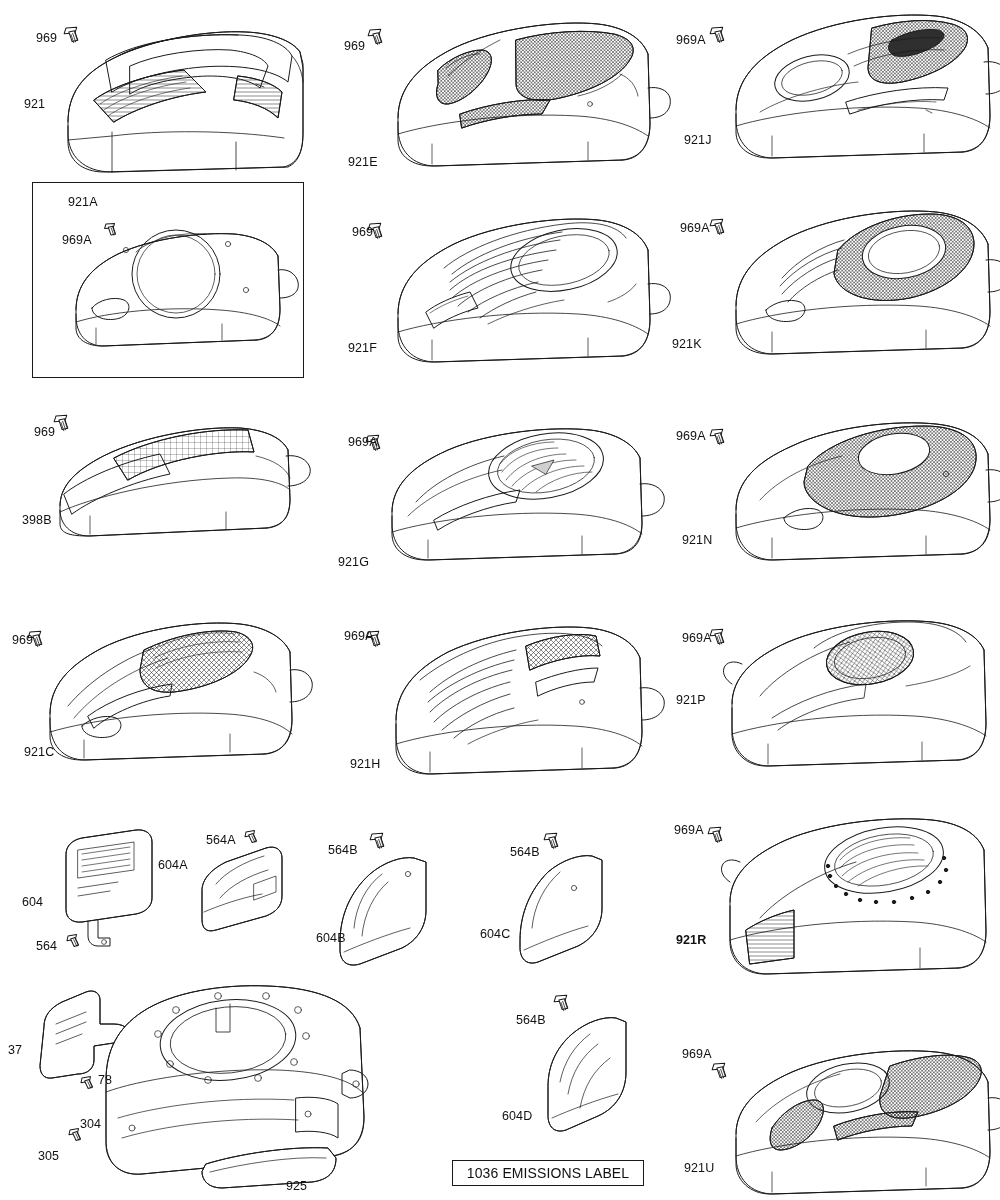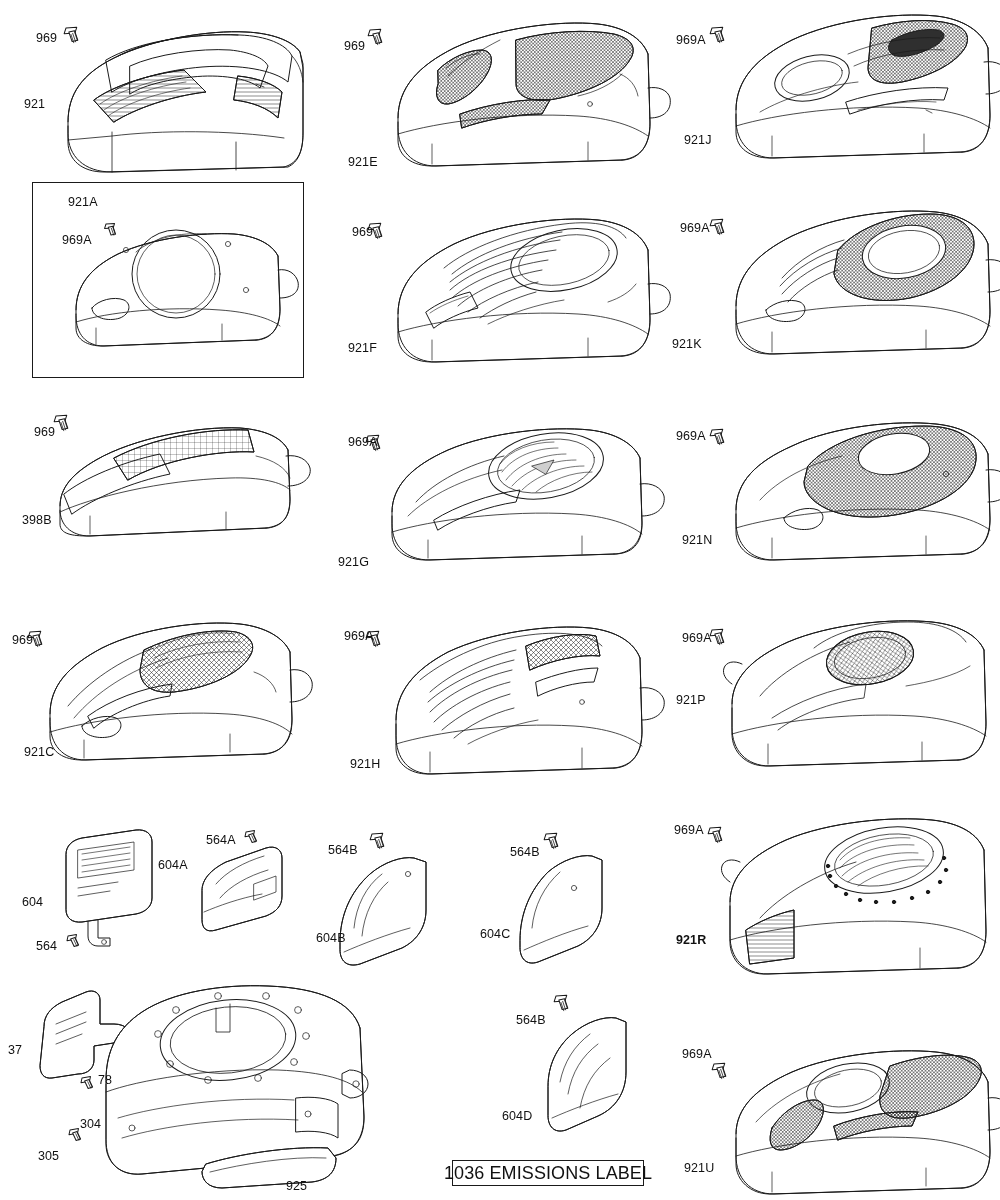--- a/index.html
+++ b/index.html
@@ -53,21 +53,21 @@
     width: 192px;
     height: 26px;
     border: 1.2px solid #1a1a1a;
     box-sizing: border-box;
     display: flex;
     align-items: center;
     justify-content: center;
   }
   .emissions-box .label {
     position: static;
-    font-size: 18px;
+    font-size: 14px;
   }
 </style>
 </head>
 <body>
 
 <div id="sheet">
 
   <div class="part-svg" style="left:0;top:0;width:1000px;height:1200px;">
   <svg width="1000" height="1200" viewBox="0 0 1000 1200" fill="none" stroke="#1a1a1a" stroke-width="1" stroke-linejoin="round" stroke-linecap="round">
     <defs>

